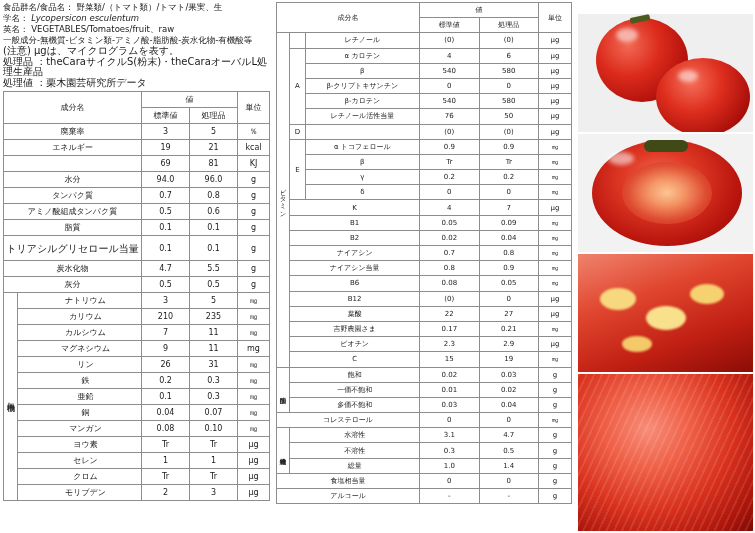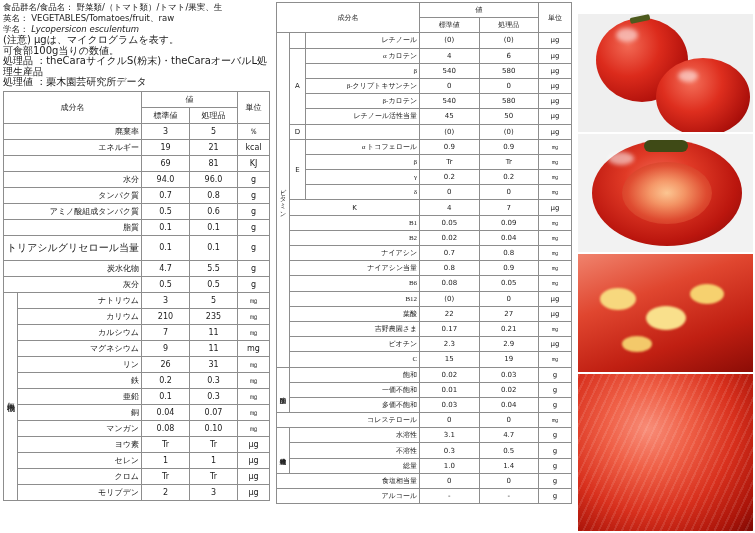--- a/index.html
+++ b/index.html
@@ -28,21 +28,21 @@
     border:1px solid #8d8d8d;
     padding:0 2px;
     font-weight:normal;
     font-size:8px;
     height:15px;
     vertical-align:middle;
     overflow:hidden;
     white-space:nowrap;
   }
   .c{text-align:center;}
-  .l{text-align:right;font-family:Liberation Serif, serif;}
+  .l{text-align:center;}
   .indent1{padding-left:14px !important;}
   .vhead{
     width:14px;
     text-align:center;
     font-size:8px;
     line-height:9px;
   }
   .vtext{
     writing-mode:vertical-rl;
     text-orientation:upright;
@@ -83,24 +83,24 @@
   .gloss{position:absolute;border-radius:50%;background:rgba(255,255,255,.55);filter:blur(2px);}
   .stem{position:absolute;background:#4d5a1d;border-radius:2px;}
 </style>
 </head>
 <body>
 
 <div class="page">
 
   <div class="left">
     <div class="hdr-line">食品群名/食品名： 野菜類/（トマト類）/トマト/果実、生</div>
+    <div class="hdr-line">学名： <span class="em">Lycopersicon esculentum</span></div>
     <div class="hdr-line">英名： VEGETABLES/Tomatoes/fruit、raw</div>
-    <div class="hdr-line">学名： <span class="em">Lycopersicon esculentum</span></div>
+    <div class="hdr-line">一般成分-無機質-ビタミン類-アミノ酸-脂肪酸-炭水化物-有機酸等</div>
     <div class="hdr-small">(注意) μgは、マイクログラムを表す。</div>
-    <div class="hdr-small">可食部100g当りの数値。</div>
     <div class="hdr-small">処理品 ：theCaraサイクルS(粉末)・theCaraオーバルL処理生産品</div>
     <div class="hdr-small">処理値 ：栗木園芸研究所データ</div>
 
     <table class="tbl" style="margin-top:3px;">
       <colgroup>
         <col style="width:14px">
           <col style="width:124px">
           <col style="width:48px">
           <col style="width:48px">
           <col style="width:32px">
@@ -309,21 +309,21 @@
             <td class="c">μg</td>
           </tr>
         <tr>
             <td class="l">β-カロテン</td>
             <td class="c">540</td>
             <td class="c">580</td>
             <td class="c">μg</td>
           </tr>
         <tr>
             <td class="l">レチノール活性当量</td>
-            <td class="c">45</td>
+            <td class="c">76</td>
             <td class="c">50</td>
             <td class="c">μg</td>
           </tr>
 
         <tr>
             <td class="c">D</td>
             <td class="l"></td>
             <td class="c">(0)</td>
             <td class="c">(0)</td>
             <td class="c">μg</td>

